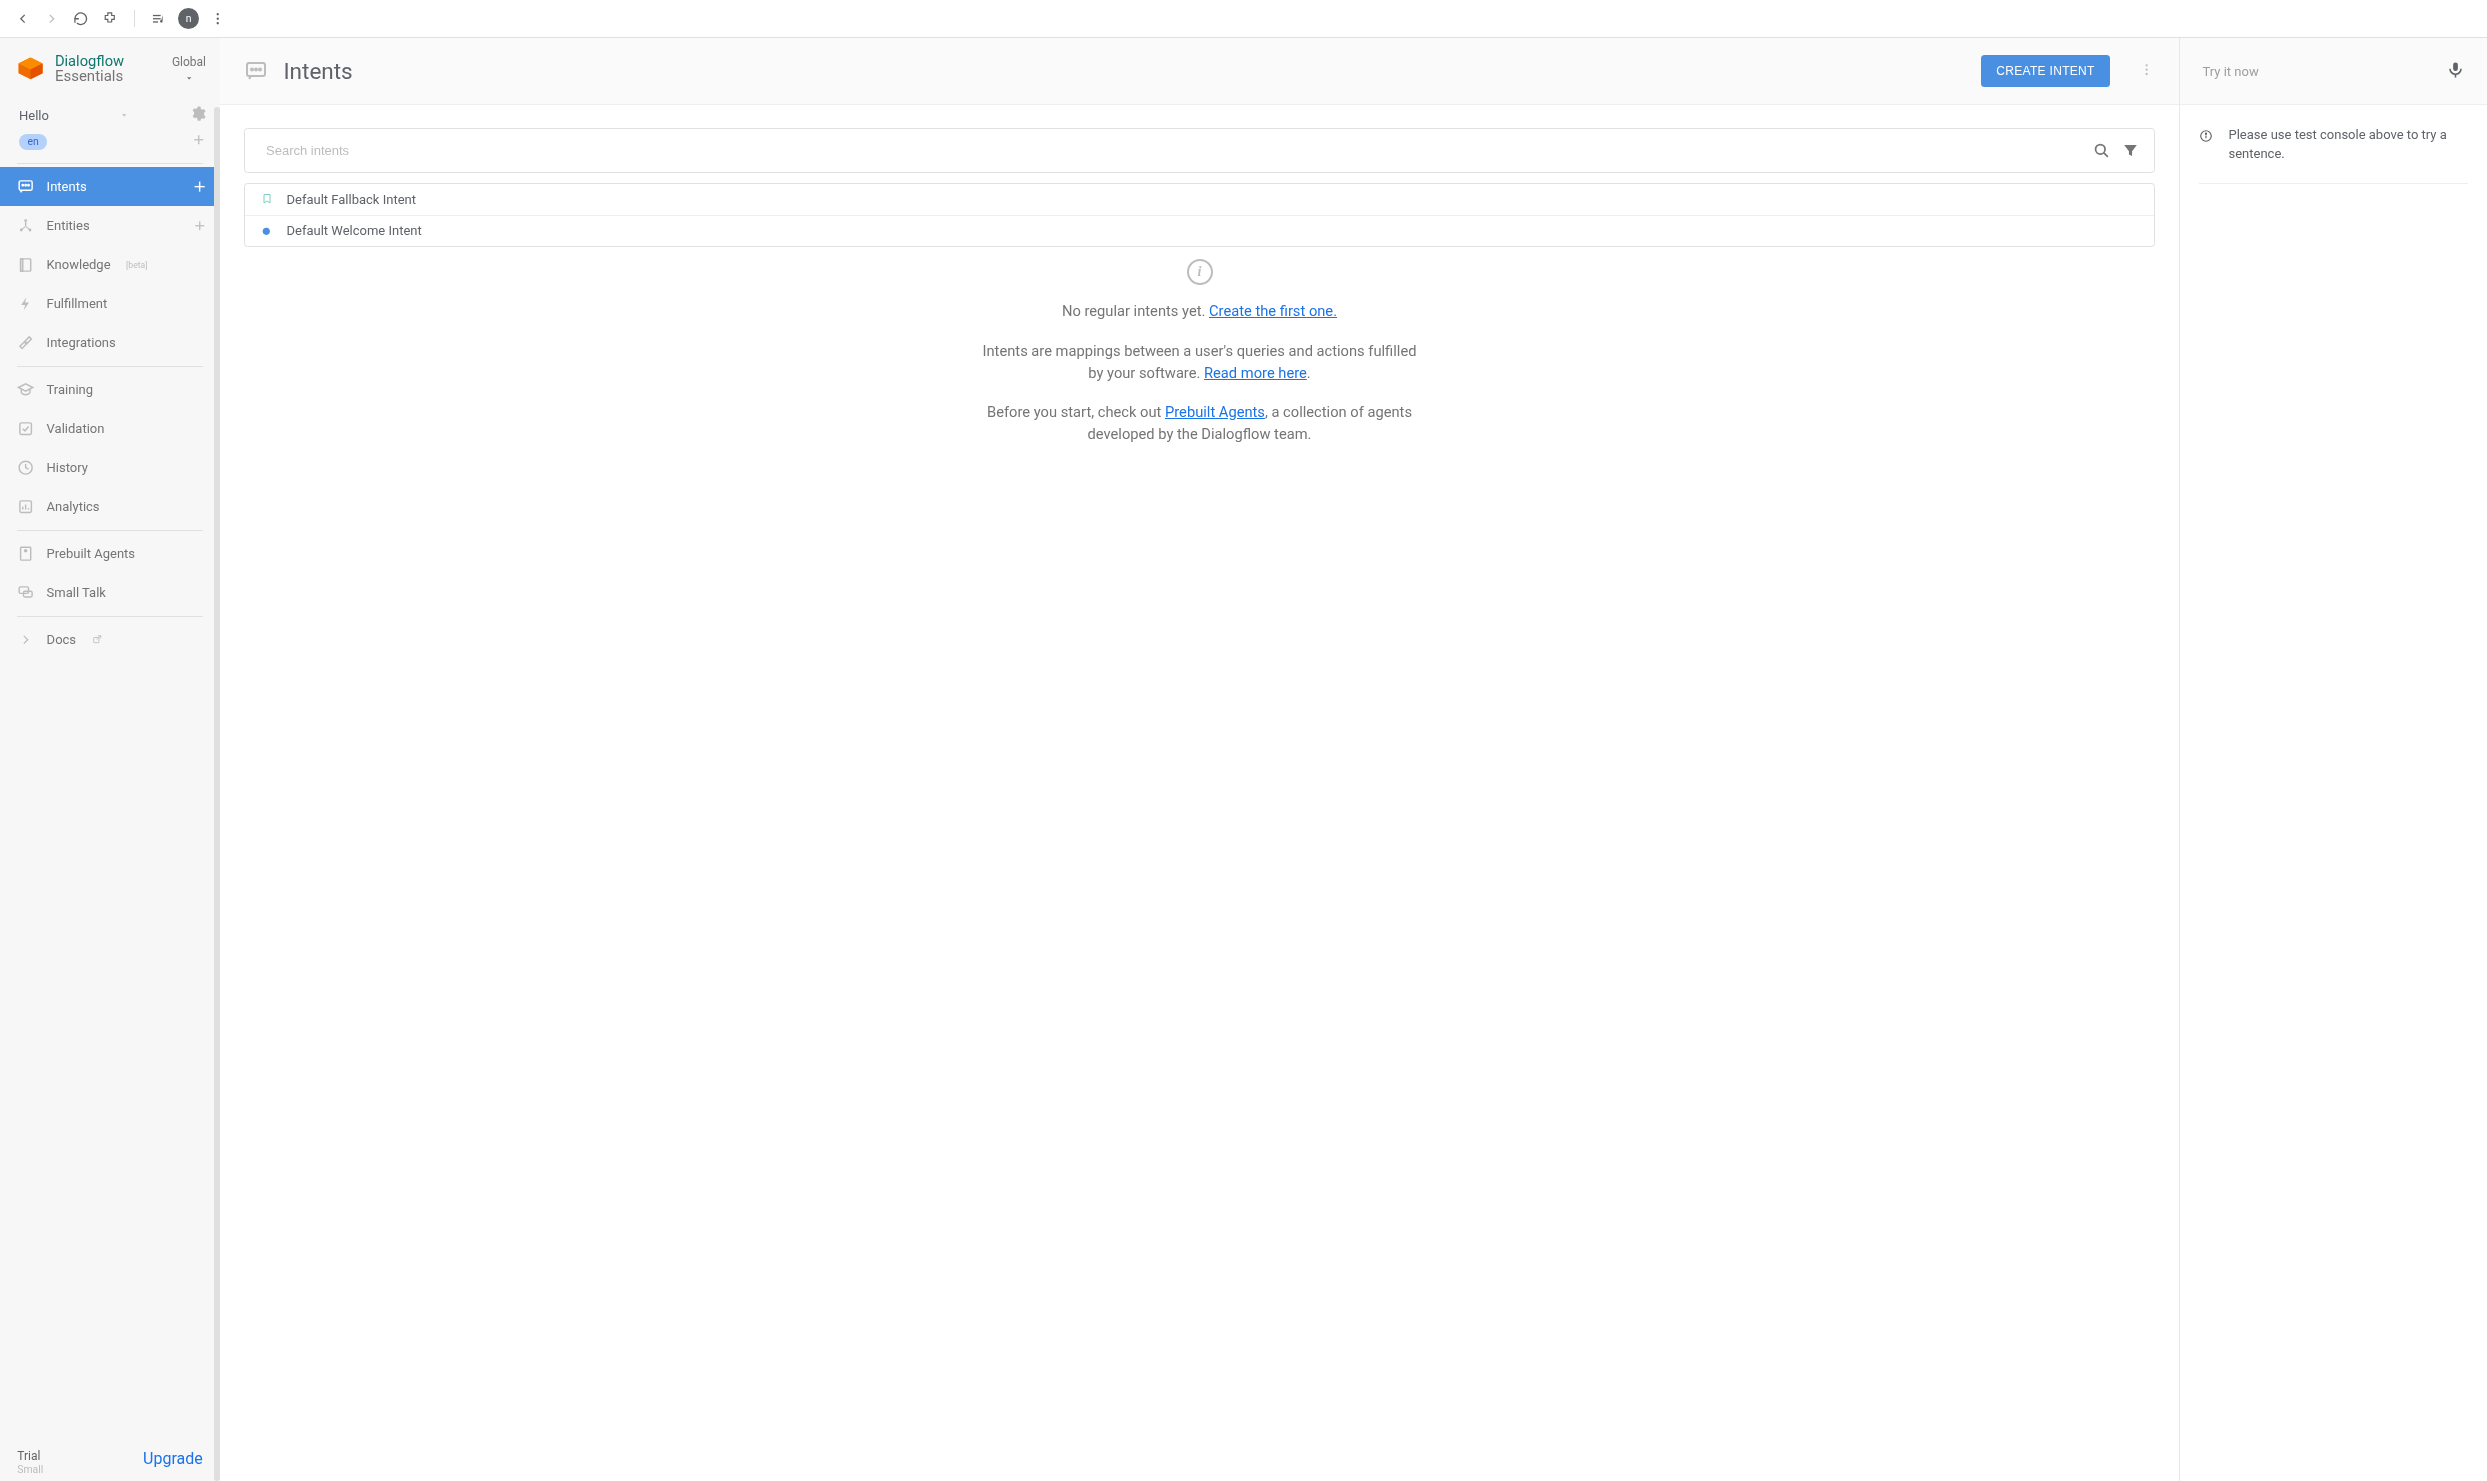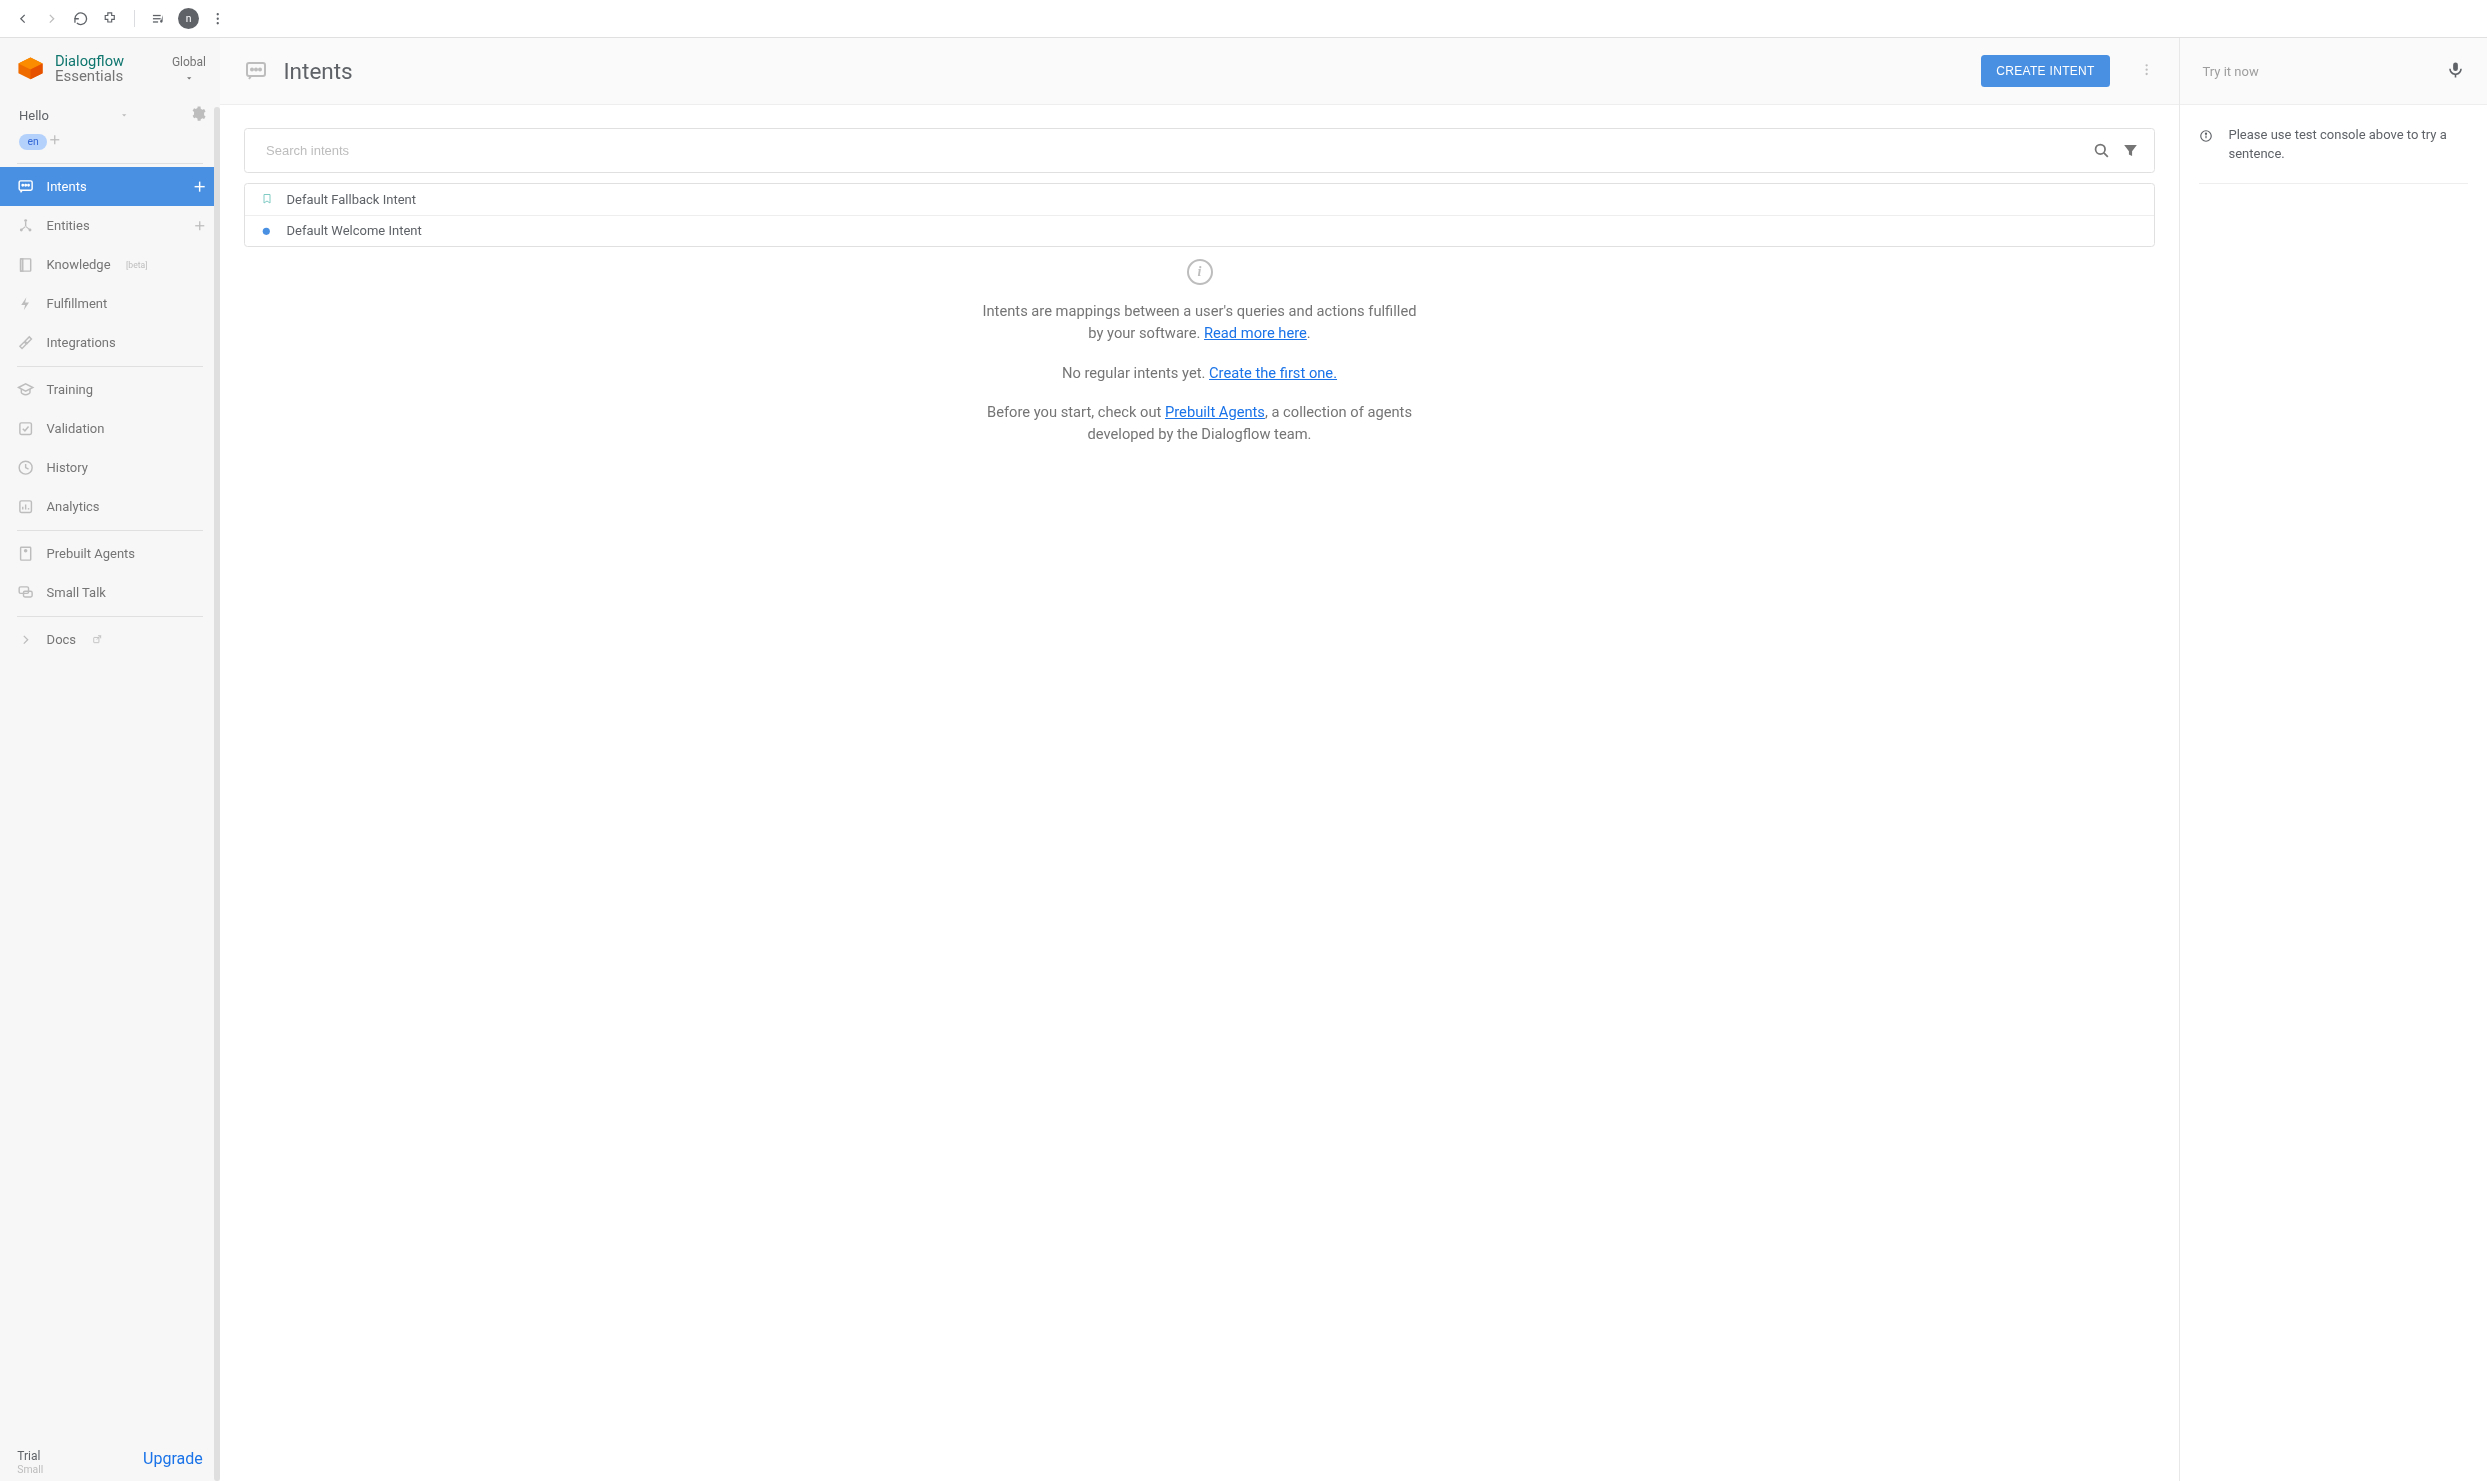--- a/index.html
+++ b/index.html
@@ -77,21 +77,21 @@
   }
 
   .agent-row {
     display:flex; align-items:center; justify-content:space-between;
     padding: 8.6px 14px 5.2px 19px;
   }
   .agent-name { display:flex; align-items:center; gap:18px; color:#5f6368; font-size:13px; }
   .gear { color:#bdbdbd; }
 
   .lang-row {
-    display:flex; align-items:center; justify-content:flex-start;
+    display:flex; align-items:center; justify-content:space-between;
     padding: 1.7px 14px 8.6px 19px;
   }
   .lang-chip {
     background:#c6dafc; color:#3367d6;
     border-radius:9.5px; font-size:10.4px; padding:1.7px 8.6px;
     background:#a6c6fa;
   }
   .lang-chip { background:#b3d1fb; }
   .plus-grey { color:#bdbdbd; }
 
@@ -537,25 +537,25 @@
               <svg viewBox="0 0 24 24" width="8.6" height="8.6">
                   <circle cx="12" cy="12" r="10" fill="#4a90e2"></circle>
                 </svg>
             </span>
             <span>Default Welcome Intent</span>
           </div>
         </div>
 
         <div class="empty-state">
           <div class="info-big">i</div>
+          <p>
+            <span>No regular intents yet. </span><a href="#">Create the first one.</a>
+          </p>
           <p style="max-width:449px;margin-left:auto;margin-right:auto;">
             <span>Intents are mappings between a user's queries and actions fulfilled by your software. </span><a href="#">Read more here</a><span>.</span>
-          </p>
-          <p>
-            <span>No regular intents yet. </span><a href="#">Create the first one.</a>
           </p>
           <p style="max-width:449px;margin-left:auto;margin-right:auto;">
             <span>Before you start, check out </span><a href="#">Prebuilt Agents</a><span>, a collection of agents developed by the Dialogflow team.</span>
           </p>
         </div>
       </div>
     </div>
 
     <div class="try-col">
       <div class="try-header">

